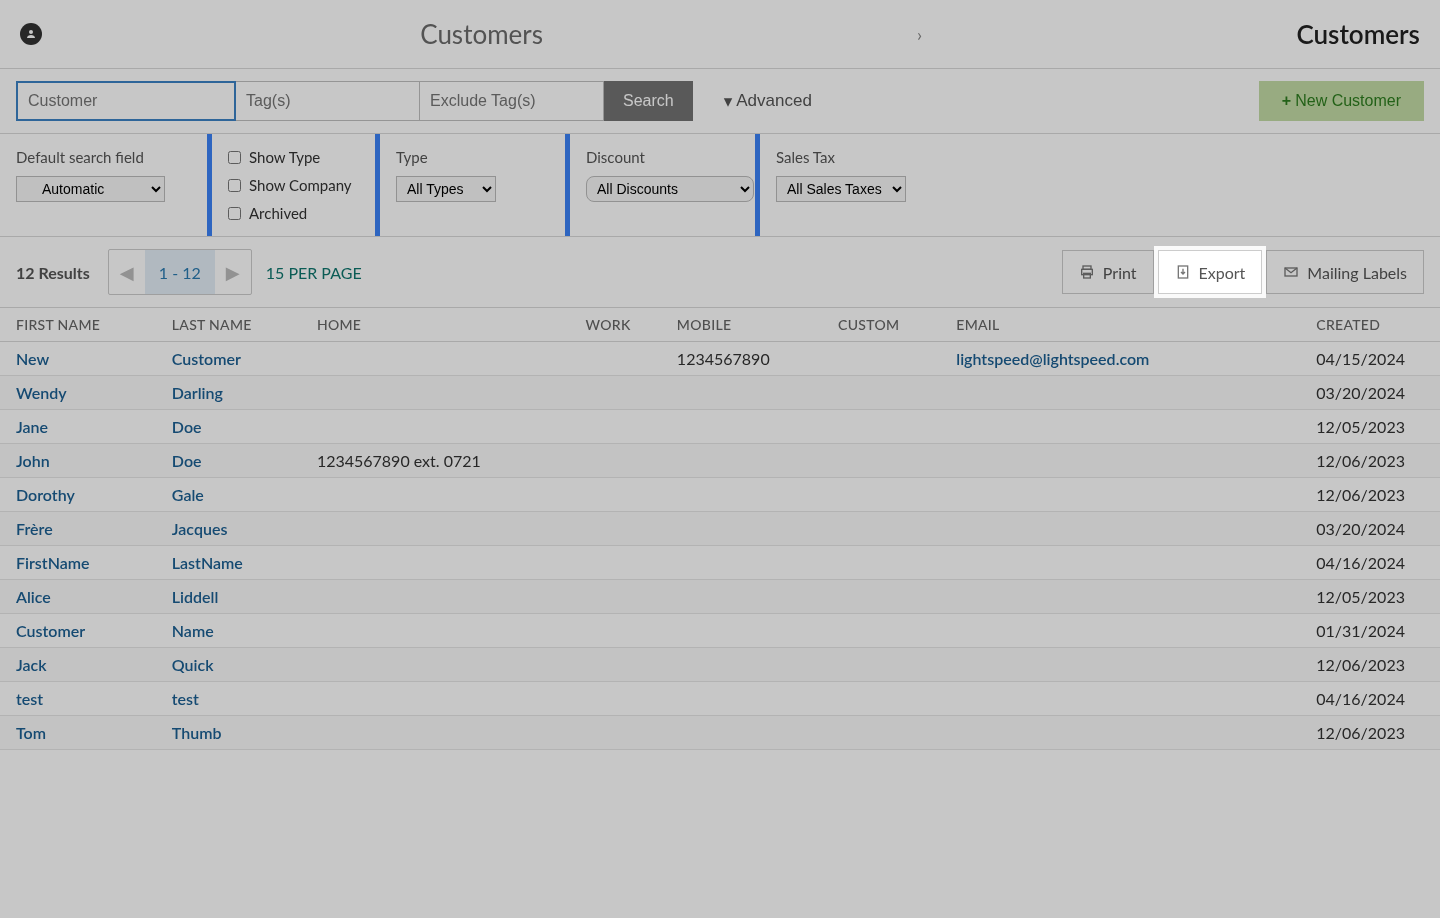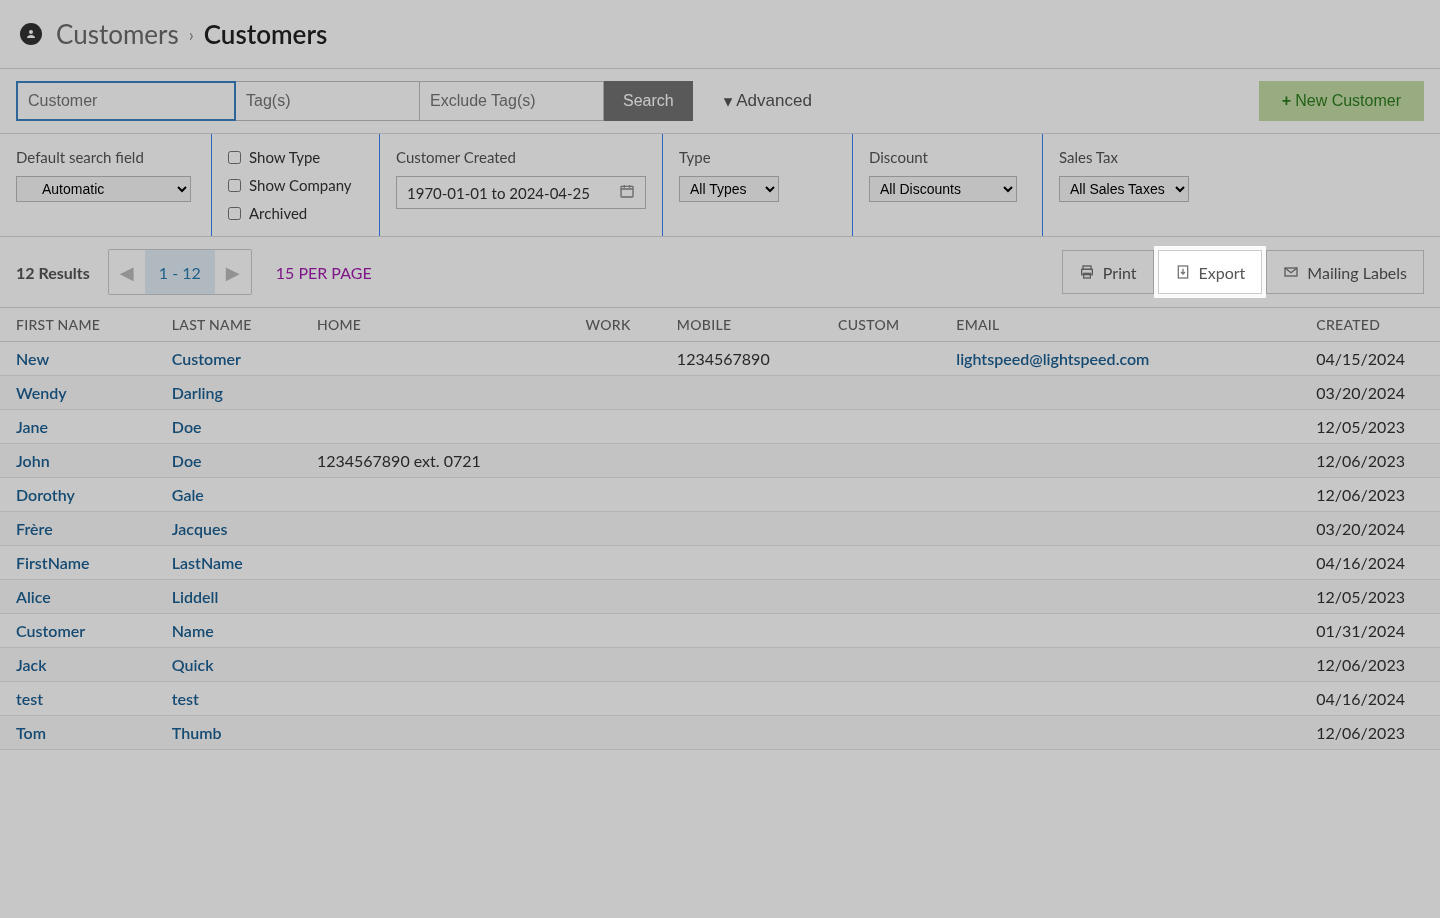--- a/index.html
+++ b/index.html
@@ -1,57 +1,57 @@
 <!DOCTYPE html>
 <html><head>
 <meta charset="utf-8">
 <style>
 * { box-sizing: border-box; margin: 0; padding: 0; }
 body { font-family: "Segoe UI", "Lato", sans-serif; font-size: 15px; color: #333; background: #fff; width: 1440px; height: 918px; position: relative; }
 .overlay { position: absolute; inset: 0; background: rgba(0,0,0,0.22); z-index: 10; pointer-events: none; }
-.header { display: flex; align-items: center; padding: 18px 20px 18px 20px; }
+.header { display: flex; align-items: center; padding: 18px 20px 18px 20px; justify-content: space-between; }
 .header .icon-circle { width: 22px; height: 22px; background: #333; border-radius: 50%; display:flex; align-items:center; justify-content:center; margin-right: 14px; }
 .header .breadcrumb1 { font-size: 26px; color: #6b6b6b; }
 .header .chevron { font-size: 18px; color: #888; margin: 0 10px; }
 .header .breadcrumb2 { font-size: 26px; color: #222; font-weight: 600; }
 
 .search-row { display: flex; align-items: center; padding: 12px 16px; background: #fff; border-top: 1px solid #d9d9d9; border-bottom: 1px solid #d9d9d9; }
 .search-input { height: 40px; padding: 6px 10px; border: 1px solid #bfbfbf; font-size: 16px; background: #fff; }
 .search-input.active { border: 2px solid #3b82c4; outline: none; width: 220px; }
 .search-input.tags { width: 184px; border-left: none; }
 .search-input.exclude { width: 184px; border-left: none; }
 .btn { display: inline-flex; align-items: center; justify-content: center; height: 40px; padding: 0 18px; font-size: 16px; cursor: pointer; border: 1px solid transparent; }
 .btn-search { background: #737373; color: #fff; margin-left: 0; }
 .btn-advanced { background: transparent; color: #555; margin-left: 12px; font-size: 17px; }
 .btn-advanced .caret { margin-right: 4px; }
 .spacer { flex: 1; }
 .btn-new { background: #c3dca6; color: #2e7d1f; font-weight: 500; padding: 0 22px; }
 .btn-new .plus { font-weight: bold; margin-right: 4px; }
 
 .filters { display: flex; border-bottom: 1px solid #d9d9d9; background: #fff; }
-.filters .col { padding: 14px 16px; border-right: 1px solid #3b82f6; display:flex; flex-direction:column; gap:8px; }
+.filters .col { padding: 14px 16px; border-right: 5px solid #3b82f6; display:flex; flex-direction:column; gap:8px; }
 .filters .col:last-child { border-right: none; }
 .filters .label { font-size: 15px; color: #555; margin-bottom: 2px; }
 .filters select { height: 26px; font-size: 14px; border: 1px solid #bbb; background: #f7f7f7; padding: 0 6px; }
 .filters .checkbox-row { display:flex; align-items:center; gap:8px; }
 .filters .date-input { display:flex; align-items:center; border:1px solid #bbb; background:#fff; padding: 6px 10px; width: 250px; justify-content:space-between; }
 .filters .cal-icon { color:#888; }
 .filters .col.default { width: 212px; }
 .filters .col.checks { width: 168px; padding-top:14px; gap:10px; }
 .filters .col.range { flex:0 0 auto; }
 .filters .col.type { flex:0 0 auto; width: 190px; }
 .filters .col.discount { flex:0 0 auto; width: 190px; }
 .filters .col.tax { flex: 1; }
 
 .toolbar { display:flex; align-items:center; padding: 12px 16px; border-bottom: 1px solid #d9d9d9; }
 .results-count { color:#555; font-size: 16px; margin-right: 18px; font-weight: bold; }
 .pager { display:flex; border:1px solid #ccc; border-radius:2px; overflow:hidden;}
 .pager .pg { display:flex; align-items:center; justify-content:center; width:36px; height:44px; color:#bbb; font-size:18px; cursor:pointer; }
 .pager .pg.range { width:auto; padding:0 14px; background:#e3eef6; color:#2a7ab0; font-size:16px; }
-.per-page { margin-left: 24px; color:#a21caf; font-size:16px; cursor:pointer;}
+.per-page { margin-left: 14px; color:#0f766e; font-size:16px; cursor:pointer;}
 .toolbar .spacer2 { flex:1; }
 .outbtn { display:inline-flex; align-items:center; gap:8px; height:44px; padding:0 16px; border:1px solid #ccc; color:#555; font-size:16px; margin-left:4px; cursor:pointer; background:#fff;}
 .outbtn svg { flex-shrink:0; }
 .export-highlight { position:relative; z-index: 20; background:#fff; box-shadow: 0 0 0 4px rgba(255,255,255,0.9); }
 
 table { width:100%; border-collapse: collapse; }
 thead th { text-align:left; font-size:14px; font-weight:500; color:#666; padding:8px 16px; letter-spacing:0.3px; border-bottom:1px solid #d9d9d9;}
 tbody td { padding: 7px 16px; font-size:16px; border-bottom:1px solid #e6e6e6;}
 tbody td a { color:#1b5f92; font-weight:600; text-decoration:none;}
 tbody td.email a { font-weight: 600; }
@@ -90,55 +90,43 @@
   <div class="spacer"></div>
   <button class="btn btn-new">
       <span class="plus">+</span>
       <span>New Customer</span>
     </button>
 </div>
 
 <div class="filters">
   <div class="col default">
     <span class="label">Default search field</span>
-    <select style="width:175px;padding-left:21px;"><option>Automatic</option></select>
+    <select style="width:149px;padding-left:21px;"><option>Automatic</option></select>
   </div>
   <div class="col checks">
     <label class="checkbox-row">
         <input type="checkbox" style="">
         <span>Show Type</span>
       </label>
     <label class="checkbox-row">
         <input type="checkbox" style="">
         <span>Show Company</span>
       </label>
     <label class="checkbox-row">
         <input type="checkbox" style="">
         <span>Archived</span>
       </label>
   </div>
-  <div class="col range">
-    <span class="label">Customer Created</span>
-    <div class="date-input">
-      <span>1970-01-01 to 2024-04-25</span>
-      <span class="cal-icon">
-        <svg width="16" height="16" viewBox="0 0 24 24" fill="none" stroke="#888" stroke-width="2">
-            <rect x="3" y="5" width="18" height="16" rx="1"></rect>
-            <path d="M3 9h18M8 3v4M16 3v4"></path>
-          </svg>
-      </span>
-    </div>
-  </div>
   <div class="col type">
     <span class="label">Type</span>
     <select style="width:100px;"><option>All Types</option></select>
   </div>
   <div class="col discount">
     <span class="label">Discount</span>
-    <select style="width:148px;"><option>All Discounts</option></select>
+    <select style="width:168px;border-radius:8px;"><option>All Discounts</option></select>
   </div>
   <div class="col tax">
     <span class="label">Sales Tax</span>
     <select style="width:130px;"><option>All Sales Taxes</option></select>
   </div>
 </div>
 
 <div class="toolbar">
   <span class="results-count">12 Results</span>
   <div class="pager">

